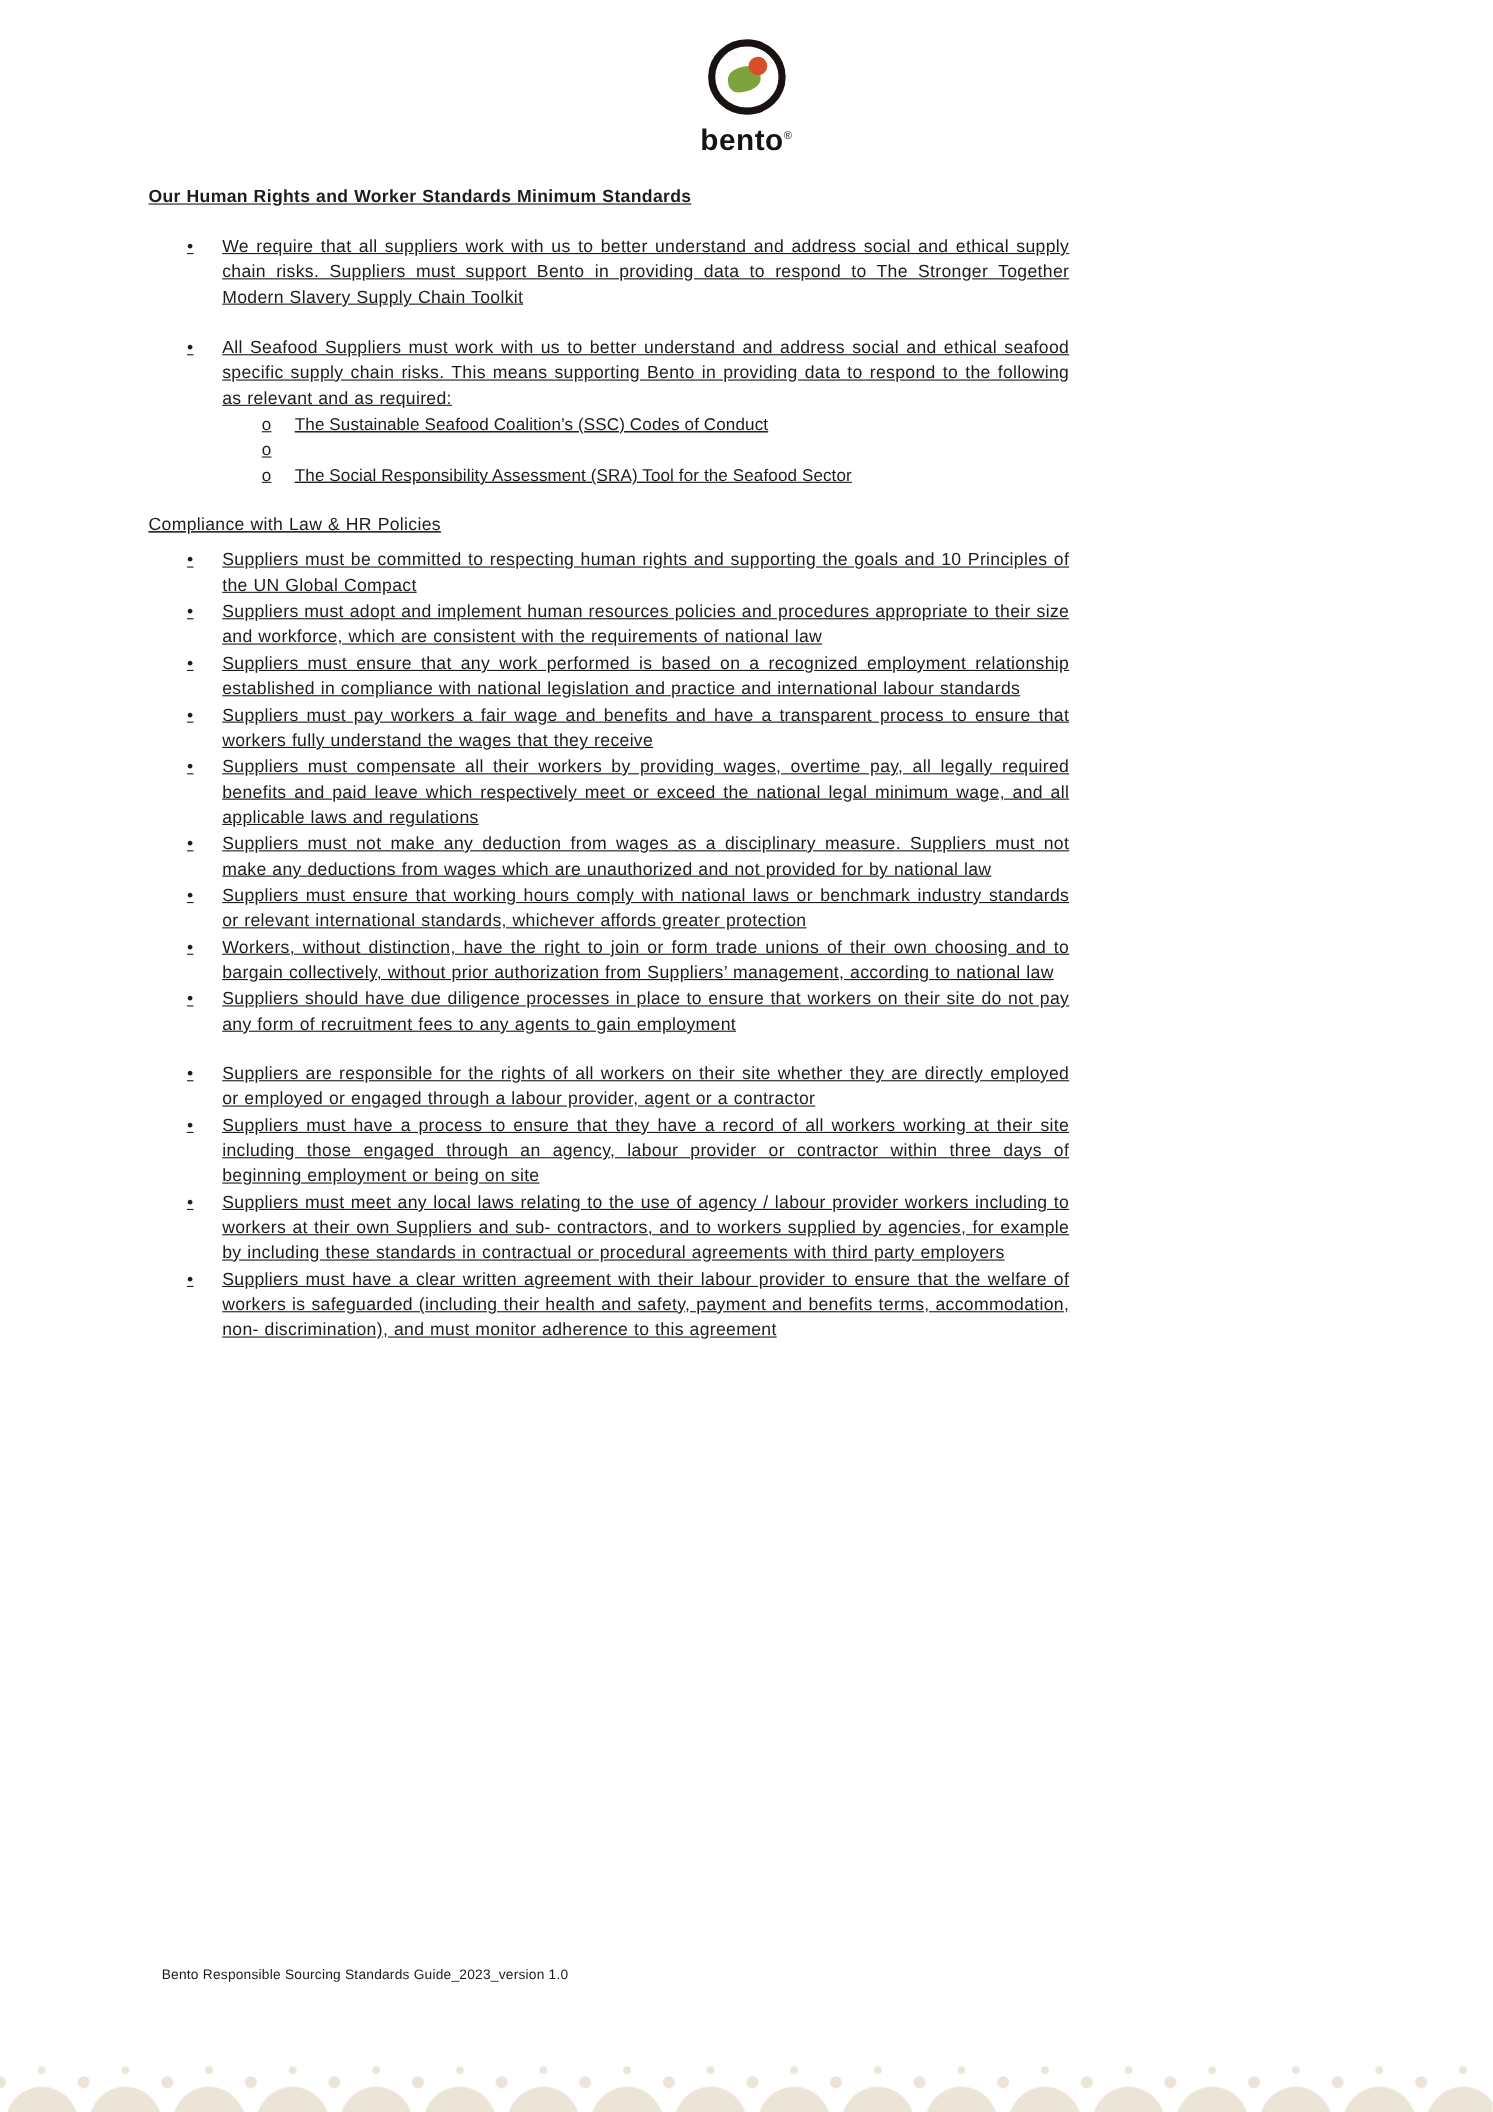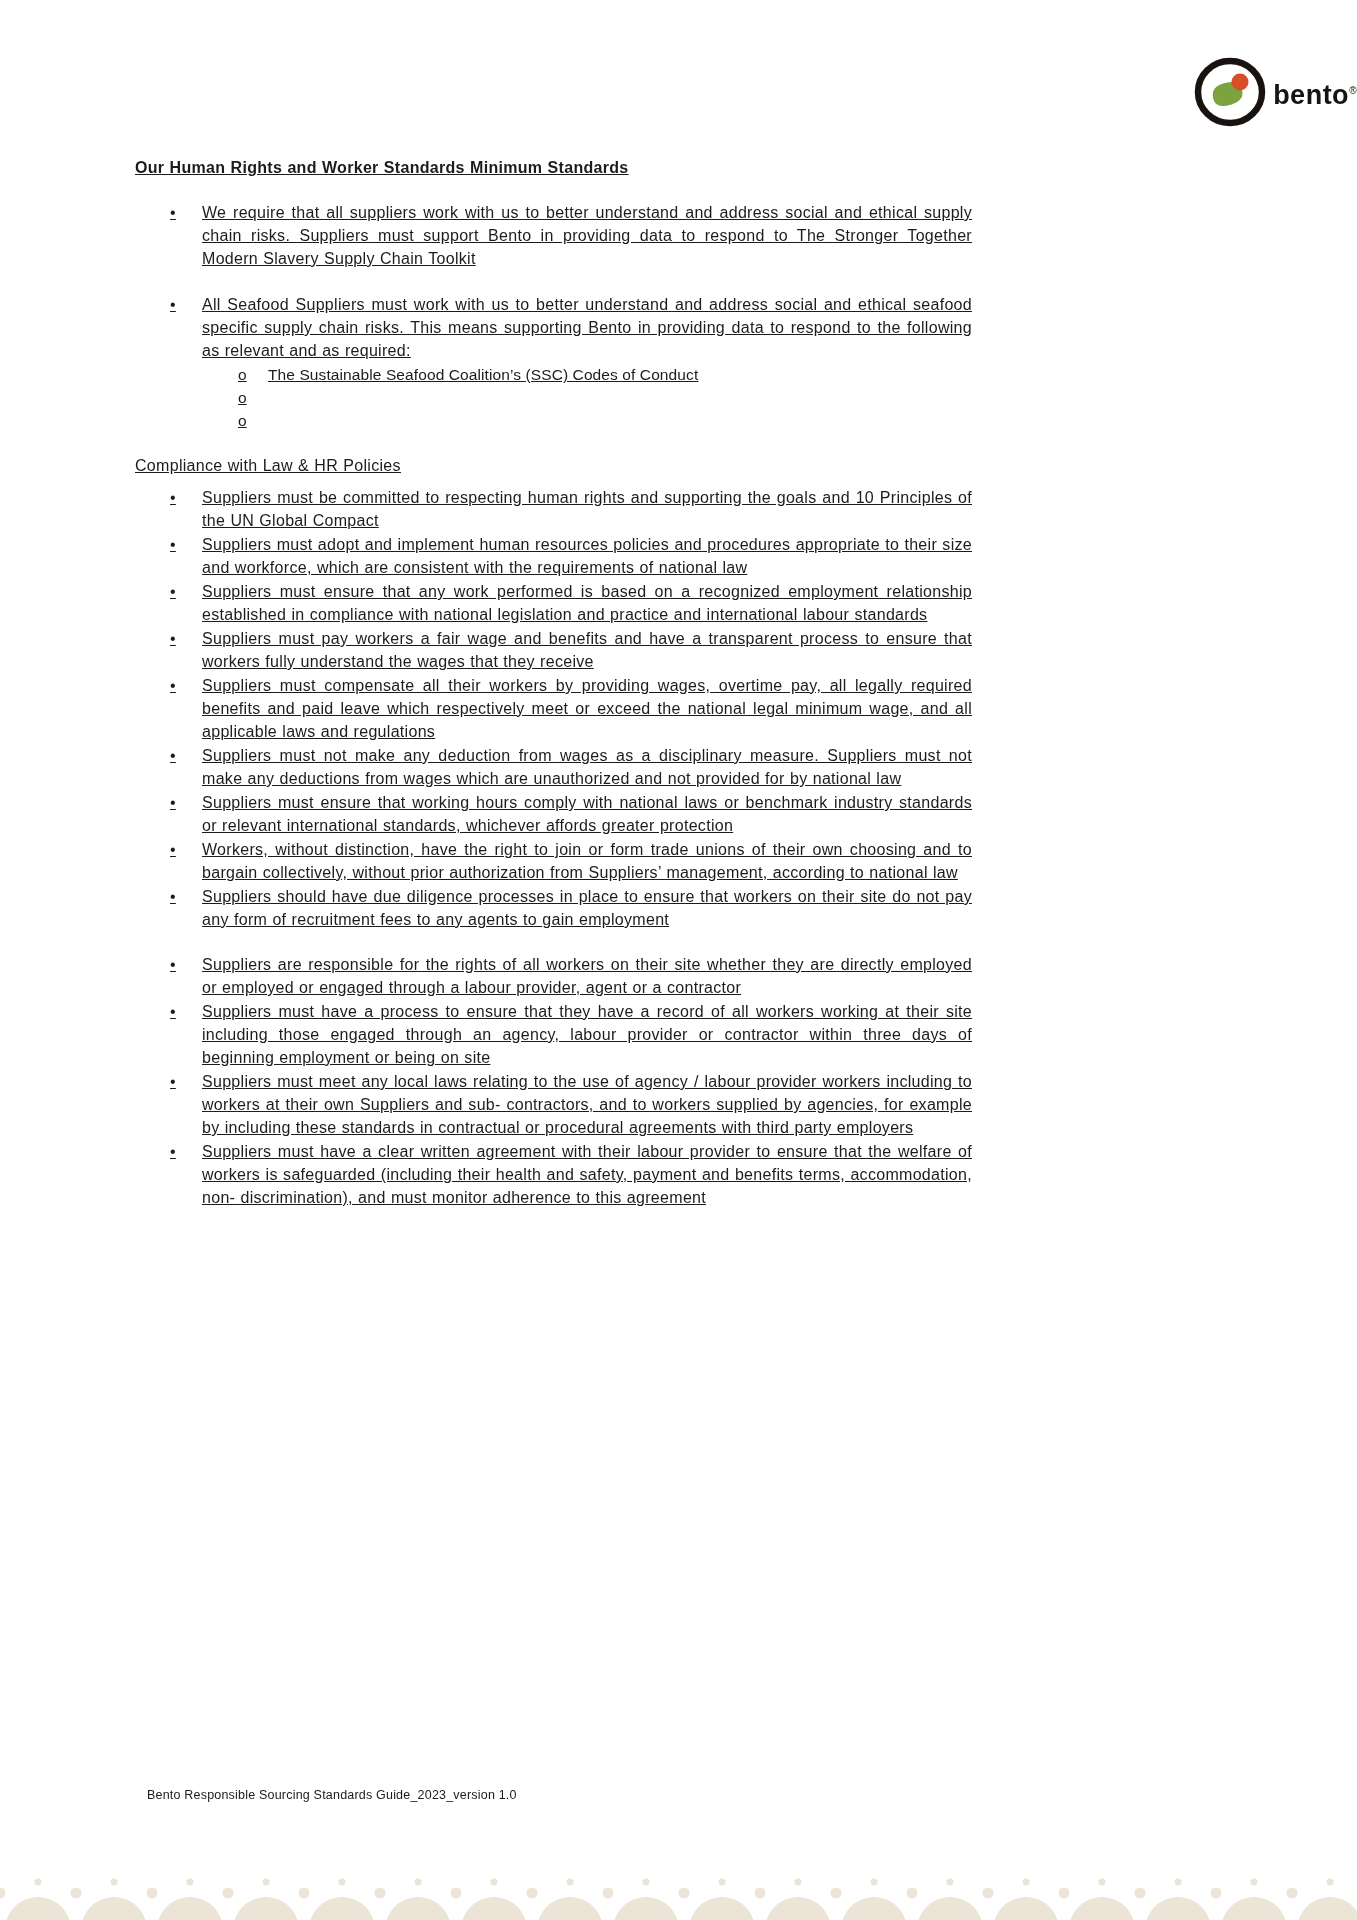--- a/index.html
+++ b/index.html
@@ -7,22 +7,22 @@
   body {
     width: 1357px; height: 1920px;
     background: #ffffff;
     font-family: "Liberation Sans", sans-serif;
     color: #1c1c1c;
     position: relative;
     overflow: hidden;
   }
   .logo-wrap {
     width: 100%;
-    padding-top: 54px;
-    display: flex; align-items: center; justify-content: flex-end;
+    padding-top: 32px;
+    display: flex; flex-direction: column; align-items: center; justify-content: flex-end;
   }
   .logo-word {
     font-size: 27px; line-height: 30px;
     font-weight: 700; letter-spacing: 0.5px;
     color: #171310; margin-top: 1px;
   }
   .logo-word sup { font-size: 10px; font-weight: 400; }
   .doc {
     margin: 26px 14px 0 135px;
     width: 837px;
@@ -75,20 +75,21 @@
         </div>
         <div class="sub-row">
           <span class="sub-marker">o</span>
           <div class="sub-text"><span class="u">The Sustainable Seafood Coalition’s (SSC) Codes of Conduct</span></div>
         </div>
         <div class="sub-row">
           <span class="sub-marker">o</span>
         </div>
         <div class="sub-row">
           <span class="sub-marker">o</span>
+          <div class="sub-text"><span class="u">The Social Responsibility Assessment (SRA) Tool</span><span> for the Seafood Sector</span></div>
         </div>
       </section>
       <section class="section">
         <div class="section-heading">Compliance with Law &amp; HR Policies</div>
         <div class="bullet-row">
           <span class="bullet-marker">•</span>
           <div class="bullet-text">Suppliers must be committed to respecting human rights and supporting the goals and 10 Principles of the UN Global Compact</div>
         </div>
         <div class="bullet-row">
           <span class="bullet-marker">•</span>

